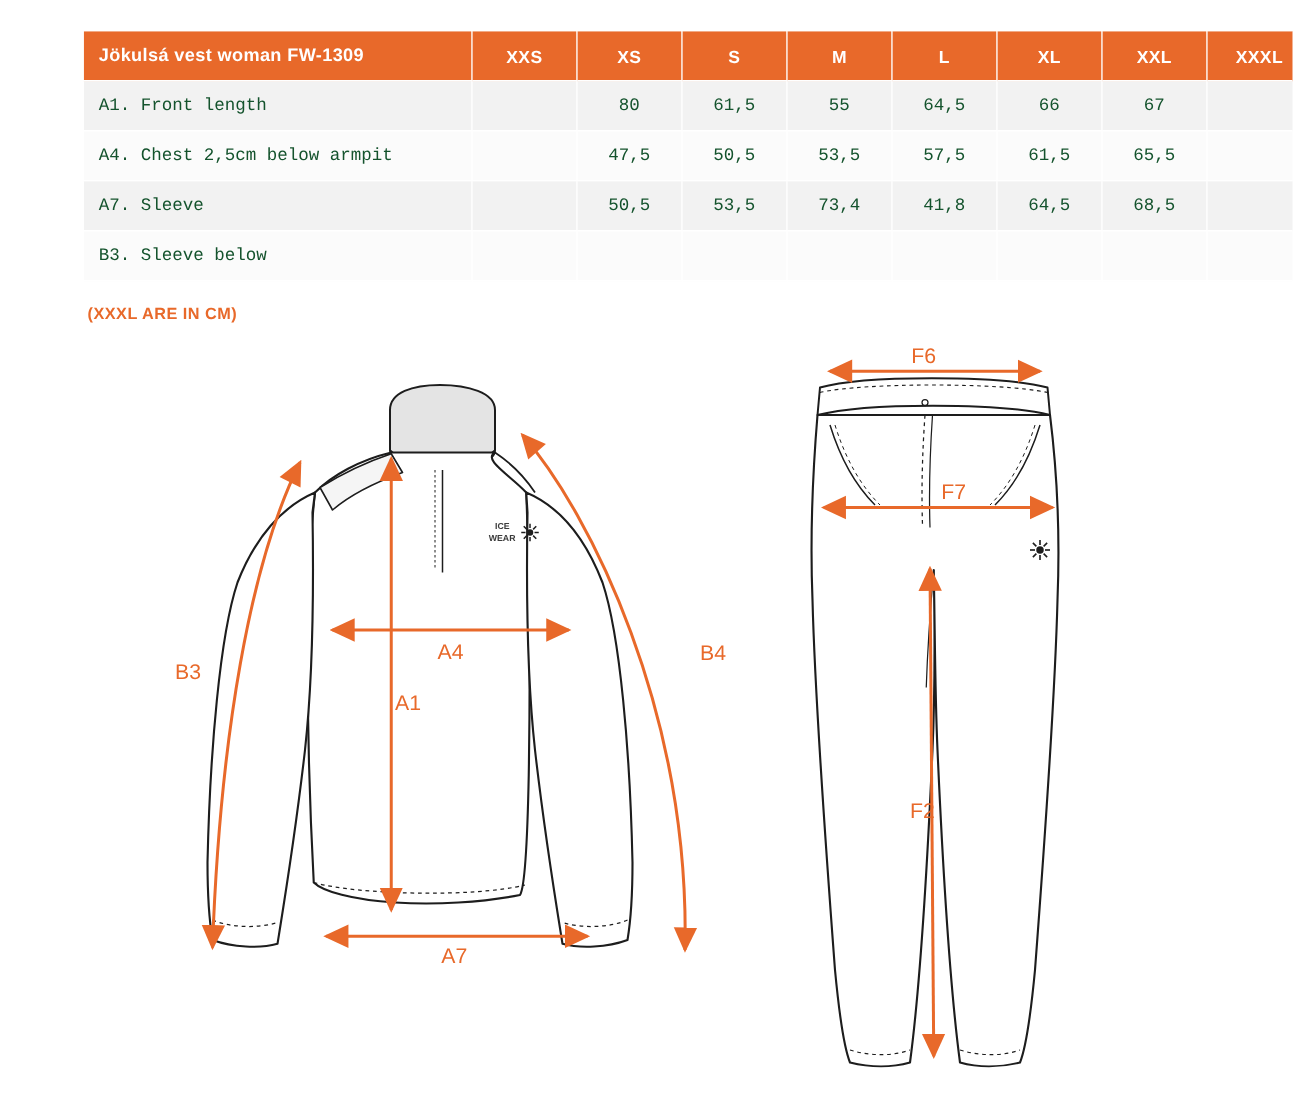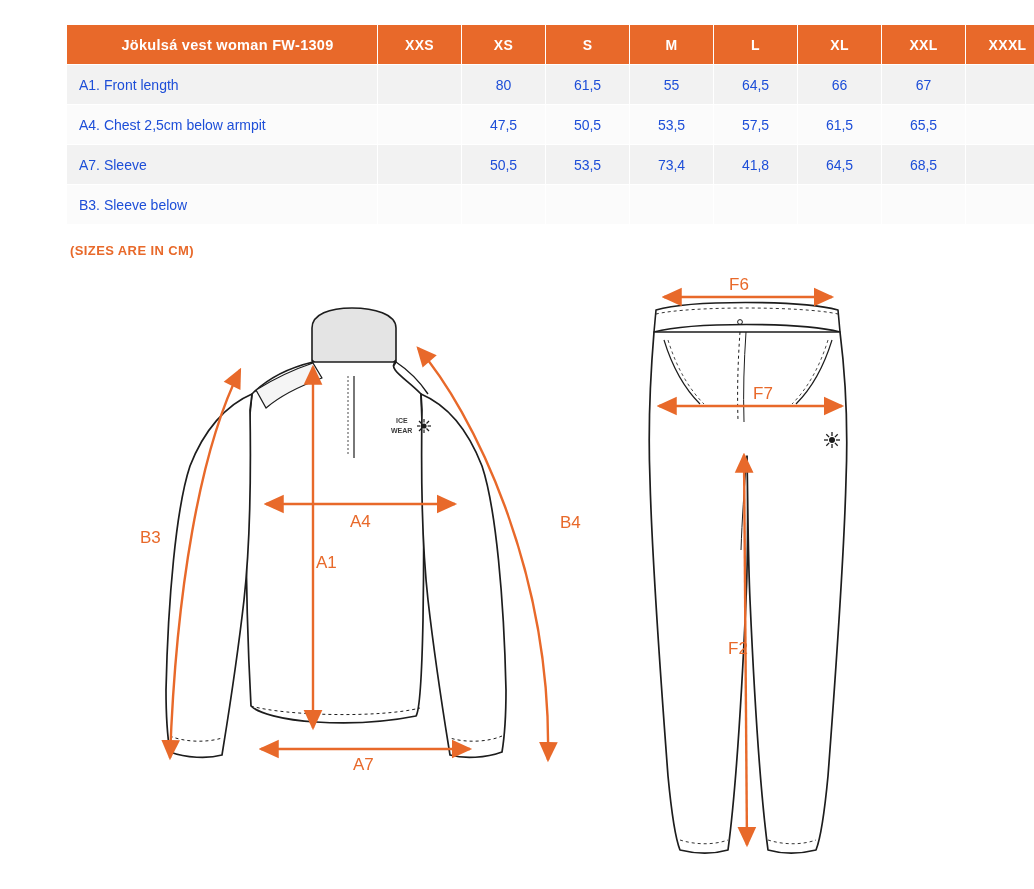--- a/index.html
+++ b/index.html
@@ -34,29 +34,30 @@
     height: 37px;
     font-size: 14px;
   }
   thead th {
     background: #e8692a;
     color: #ffffff;
     font-weight: bold;
     letter-spacing: 0.3px;
   }
   thead th.name-col {
-    text-align: center;
+    text-align: left;
     padding-left: 12px;
     font-size: 14.5px;
   }
   tbody td {
     background: #f2f2f2;
     text-align: center;
-    color: #1d4ed8;
+    color: #14532d;
     font-size: 14.5px;
+    font-family: Liberation Mono, monospace;
   }
   tbody td.name-col {
     text-align: left;
     padding-left: 12px;
   }
   tbody tr.alt td {
     background: #fbfbfb;
   }
 
   .units-note {
@@ -154,21 +155,21 @@
         <td></td>
         <td></td>
         <td></td>
         <td></td>
         <td></td>
       </tr>
     </tbody>
   </table>
 </div>
 
-<div class="units-note">(SIZES ARE IN CM)</div>
+<div class="units-note">(XXXL ARE IN CM)</div>
 
 <div class="illustrations">
   <svg width="1034" height="615" viewBox="0 0 1034 615" xmlns="http://www.w3.org/2000/svg">
     <defs>
       <marker id="arrow-o" markerWidth="9" markerHeight="9" refX="7.5" refY="4.2" orient="auto">
         <path d="M0,0.3 L8.4,4.2 L0,8.1 z" fill="#e8692a"></path>
       </marker>
       <marker id="arrow-o-start" markerWidth="9" markerHeight="9" refX="1" refY="4.2" orient="auto">
         <path d="M8.4,0.3 L0,4.2 L8.4,8.1 z" fill="#e8692a"></path>
       </marker>

